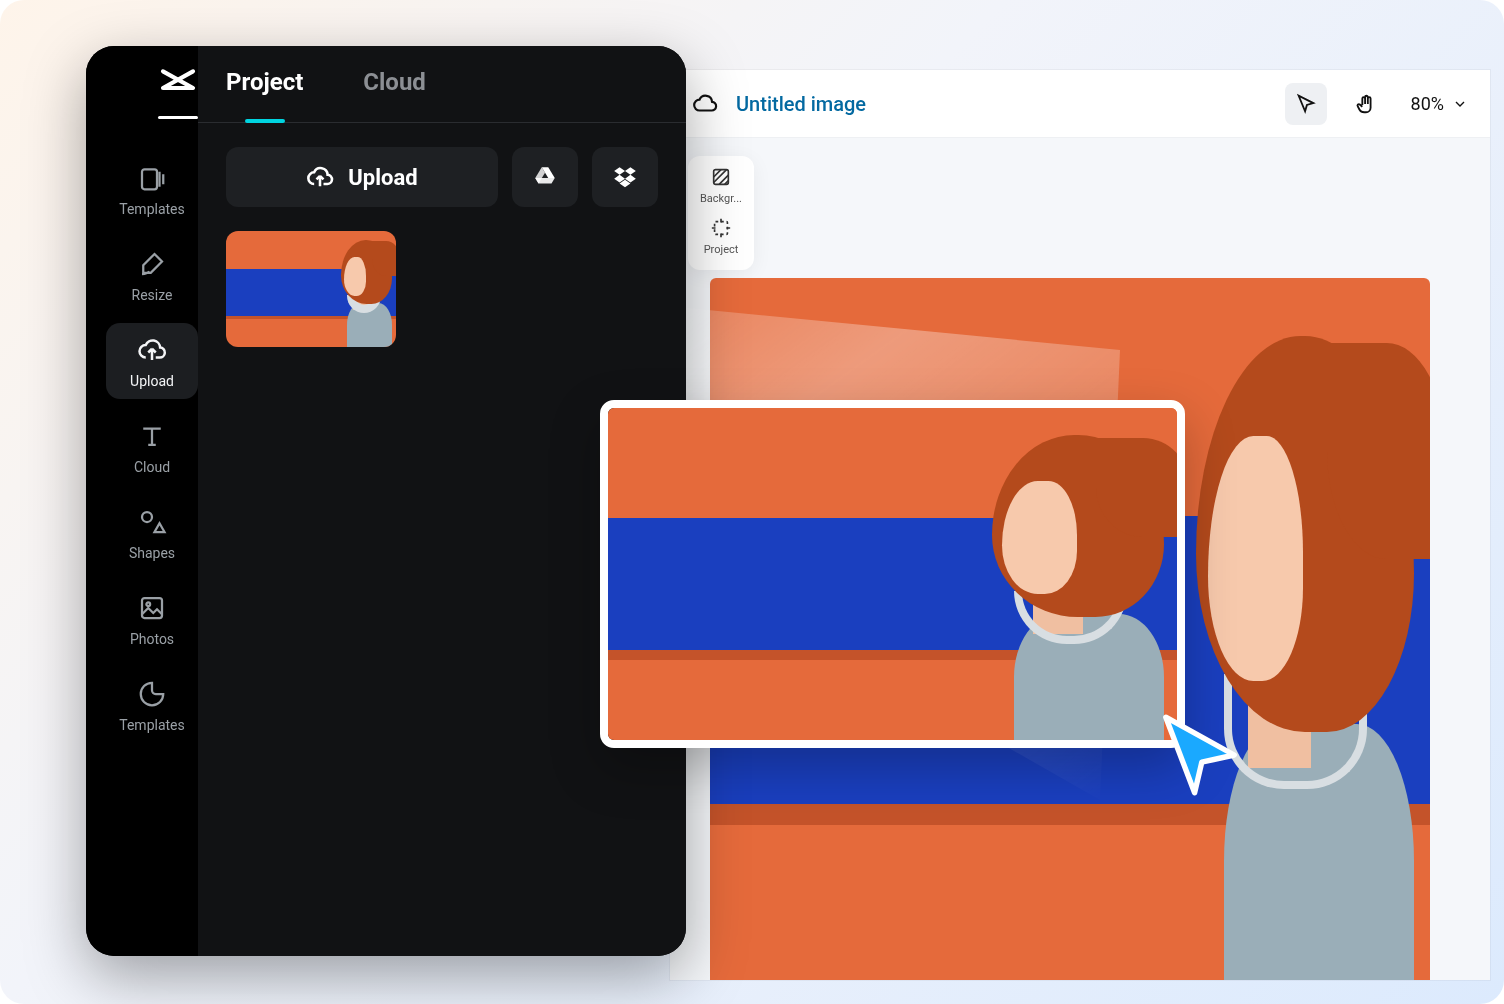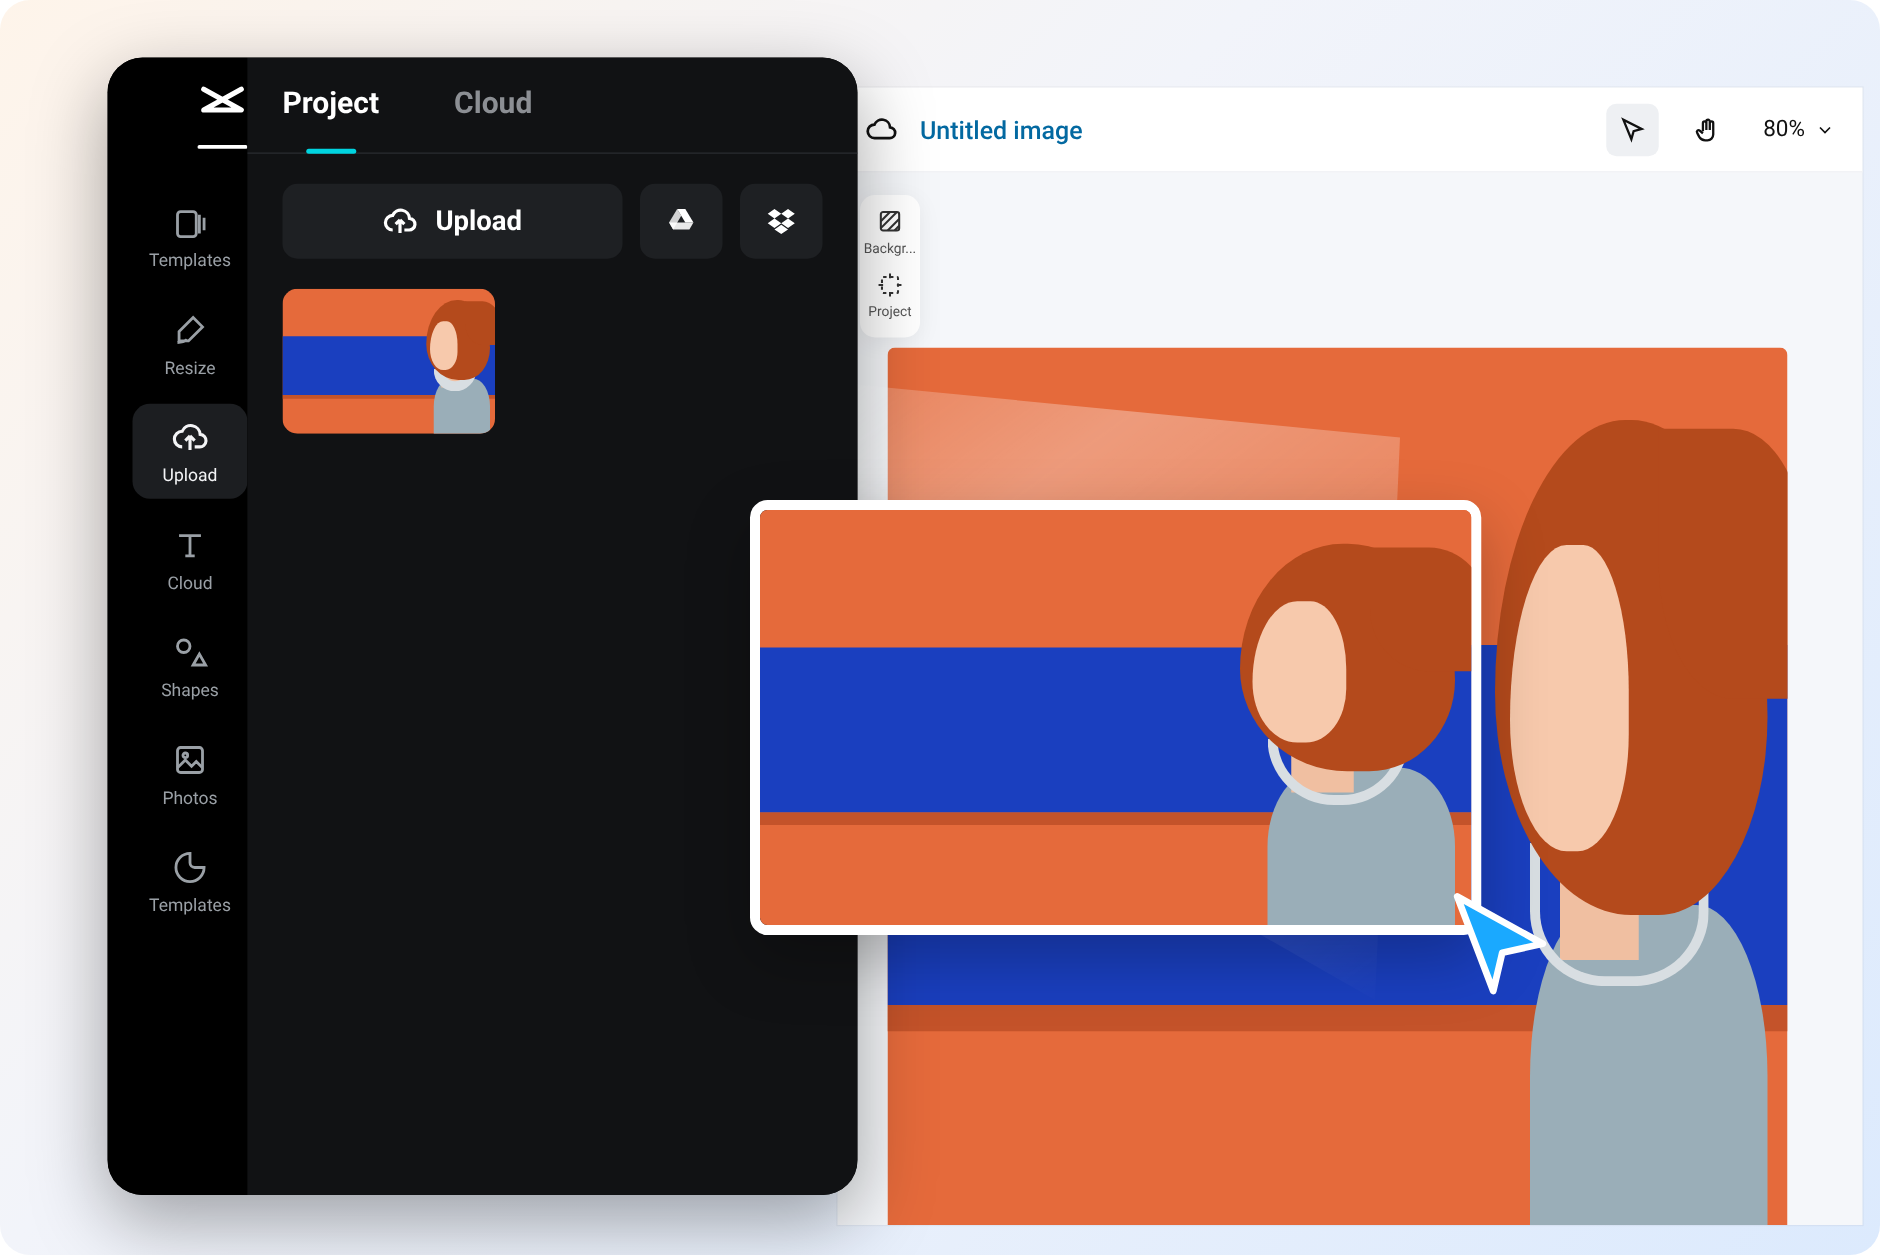--- a/index.html
+++ b/index.html
@@ -55,21 +55,21 @@
   .chev { width: 16px; height: 16px; }
 
   .canvas-body {
     position: relative;
     height: calc(100% - 68px);
   }
   .side-tools {
     position: absolute;
     top: 18px;
     left: 18px;
-    width: 48px;
+    width: 66px;
     background: #ffffff;
     border-radius: 12px;
     box-shadow: 0 4px 20px rgba(0,0,0,0.06);
     padding: 10px 0 14px;
     display: flex;
     flex-direction: column;
     align-items: center;
     gap: 12px;
   }
   .side-tools .stool {

